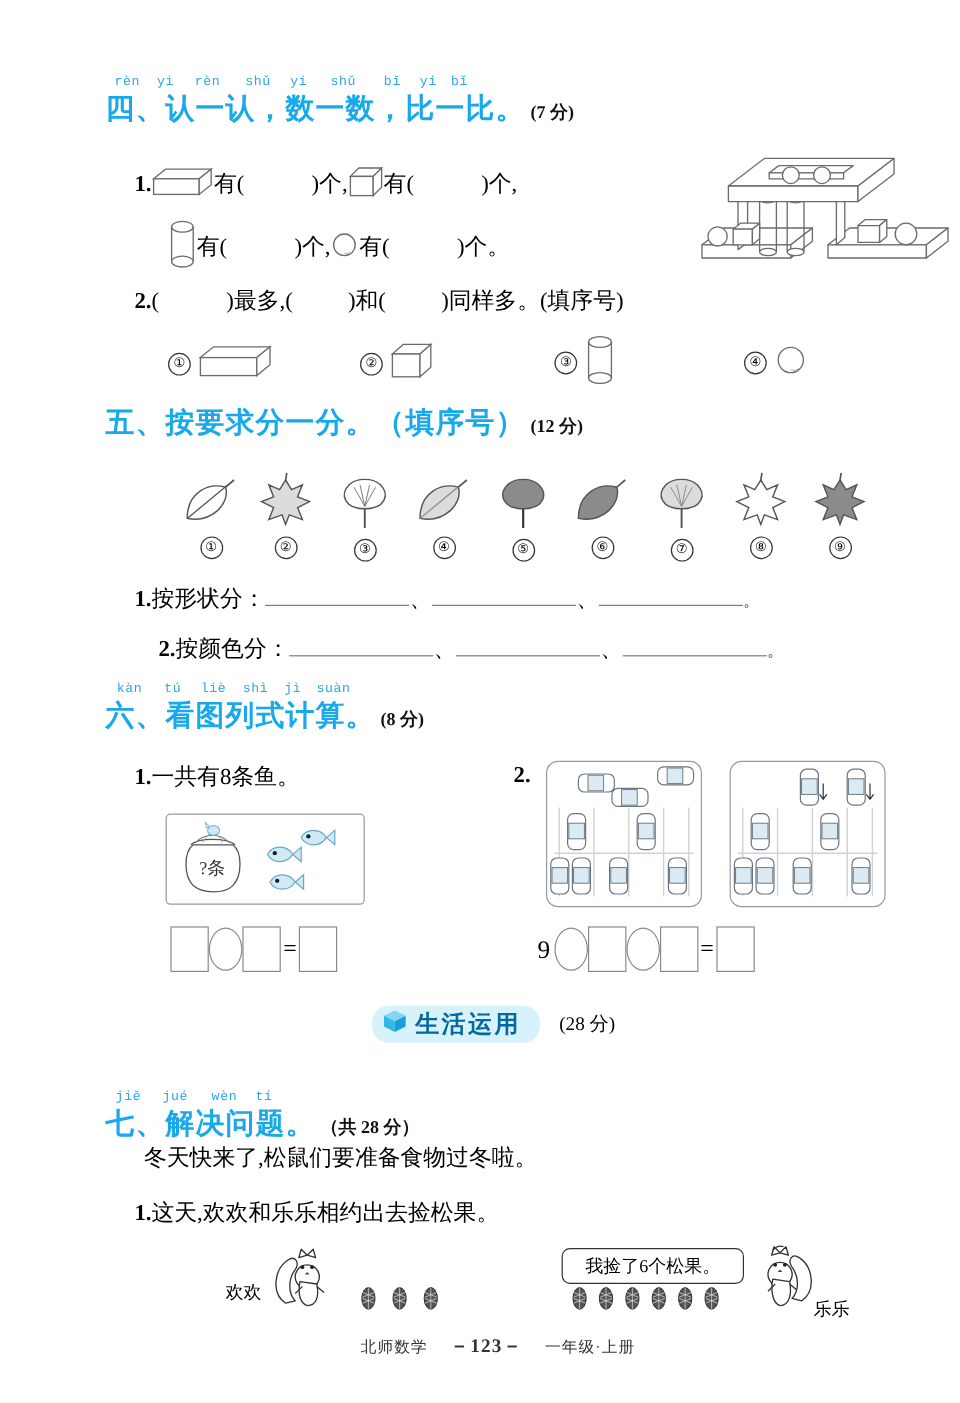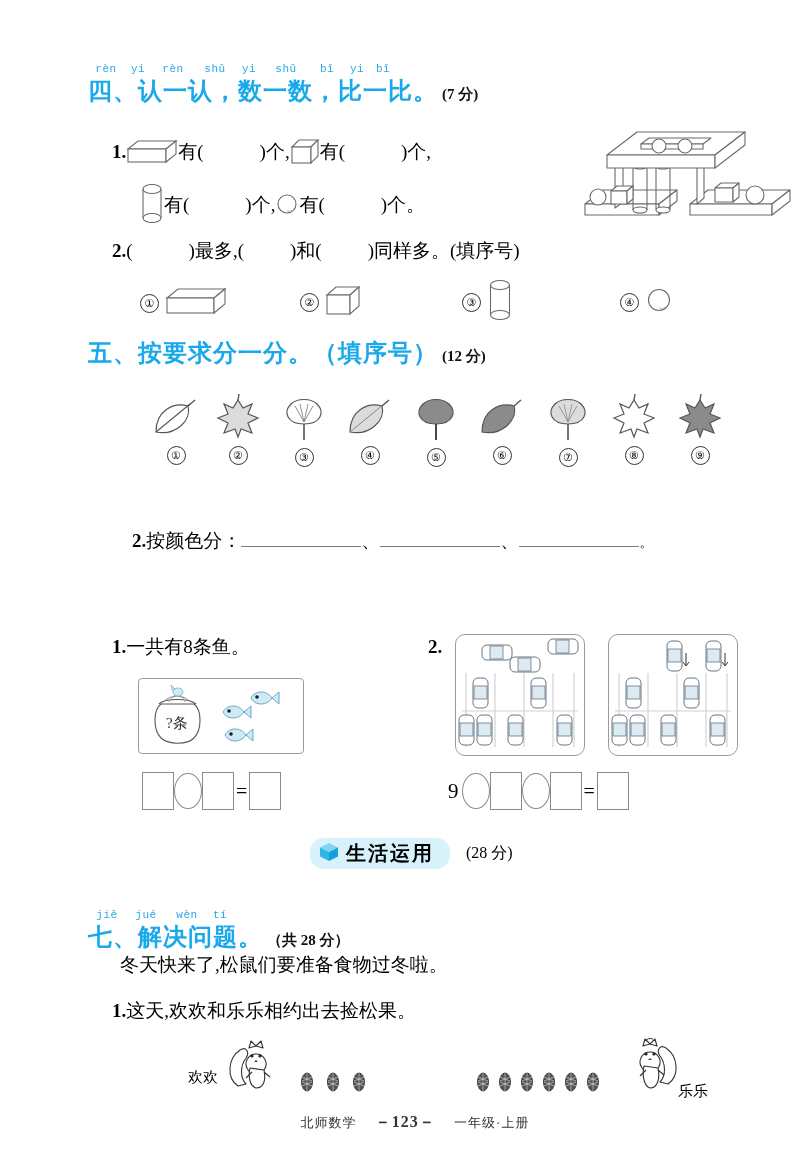--- a/index.html
+++ b/index.html
@@ -52,21 +52,21 @@
 
   
   .frame{position:absolute;border:1px solid #9a9a9a;border-radius:4px;background:#fff;}
 
   
   .badge{
     position:absolute;display:flex;align-items:center;gap:6px;
     background:#d8f2fb;border-radius:14px;padding:2px 16px 2px 8px;
   }
   .badge-label{
-    color:#000000;font-size:20px;font-weight:bold;letter-spacing:2px;
+    color:#0369a1;font-size:20px;font-weight:bold;letter-spacing:2px;
     font-family:"Liberation Sans","DejaVu Sans",sans-serif;
   }
 
   
   .footer{
     position:absolute;left:0;width:800px;text-align:center;
     font-size:13px;color:#333;font-family:"Liberation Serif",serif;
     letter-spacing:1px;
     margin-left:15px;
   }
@@ -298,24 +298,35 @@
     </div>
     <div class="leaf-item" style="left:668px;top:392px;">
       <svg width="56" height="48" viewBox="0 0 56 48">
           <path d="M28 8 L33 16 L42 12 L38 22 L48 26 L38 31 L42 41 L31 37 L28 45 L25 37 L14 41 L18 31 L8 26 L18 22 L14 12 L23 16 Z" fill="#8b8b8b" stroke="#555" stroke-width="1.2"></path>
           <path d="M28 8 L29 2" stroke="#555" stroke-width="1.4" fill="none"></path>
         </svg>
       <div class="leaf-num"><span class="circnum">⑨</span></div>
     </div>
   </div>
 
+  <div class="txt" style="left:112px;top:486px;">
+    <span class="qnum">1.</span><span>按形状分：</span><span class="uline" style="width:120px"></span><span>、</span><span class="uline" style="width:120px"></span><span>、</span><span class="uline" style="width:120px"></span><span style="font-size:14px">。</span>
+  </div>
   <div class="txt" style="left:112px;top:528px;margin-left:20px;">
     <span class="qnum">2.</span><span>按颜色分：</span><span class="uline" style="width:120px"></span><span>、</span><span class="uline" style="width:120px"></span><span>、</span><span class="uline" style="width:120px"></span><span style="font-size:14px">。</span>
   </div>
 
+  <div class="sec-head" style="left:88px;top:568px;">
+    <div class="pinyin">
+      <span style="width:40px">kàn</span><span style="width:32px">tú</span><span style="width:36px">liè</span><span style="width:34px">shì</span><span style="width:28px">jì</span><span style="width:40px">suàn</span>
+    </div>
+    <div class="sec-title">
+      <span>六、看图列式计算。</span><span class="sec-score">(8 分)</span>
+    </div>
+  </div>
 
   <div class="txt" style="left:112px;top:634px;">
     <span class="qnum">1.</span><span>一共有8条鱼。</span>
   </div>
 
   <div class="frame" style="left:138px;top:678px;width:164px;height:74px;">
 
     <svg width="60" height="64" viewBox="0 0 60 64" style="position:absolute;left:8px;top:5px;">
       <path d="M14 20 C6 26 6 46 14 54 C22 61 40 61 47 54 C55 46 55 26 47 20 Z" fill="#fff" stroke="#555" stroke-width="1.1"></path>
       <path d="M12 20 C18 14 42 14 49 20" fill="none" stroke="#555" stroke-width="1.1"></path>
@@ -484,20 +495,21 @@
     <svg width="14" height="20" viewBox="0 0 14 20">
         <ellipse cx="7" cy="10" rx="5.5" ry="9" fill="#555" stroke="#222" stroke-width=".8"></ellipse>
         <path d="M7 1 L7 19 M2 5 L12 9 M2 10 L12 14 M12 5 L2 9 M12 10 L2 14" stroke="#ddd" stroke-width=".6"></path>
       </svg>
     <svg width="14" height="20" viewBox="0 0 14 20">
         <ellipse cx="7" cy="10" rx="5.5" ry="9" fill="#555" stroke="#222" stroke-width=".8"></ellipse>
         <path d="M7 1 L7 19 M2 5 L12 9 M2 10 L12 14 M12 5 L2 9 M12 10 L2 14" stroke="#ddd" stroke-width=".6"></path>
       </svg>
   </div>
 
+  <div style="position:absolute;left:468px;top:1040px;width:150px;height:28px;border:1.3px solid #333;border-radius:7px;background:#fff;display:flex;align-items:center;justify-content:center;font-size:15px;font-family:'Liberation Serif',serif;">我捡了6个松果。</div>
   <div style="position:absolute;left:476px;top:1072px;display:flex;gap:8px;">
     <svg width="14" height="20" viewBox="0 0 14 20">
         <ellipse cx="7" cy="10" rx="5.5" ry="9" fill="#555" stroke="#222" stroke-width=".8"></ellipse>
         <path d="M7 1 L7 19 M2 5 L12 9 M2 10 L12 14 M12 5 L2 9 M12 10 L2 14" stroke="#ddd" stroke-width=".6"></path>
       </svg>
     <svg width="14" height="20" viewBox="0 0 14 20">
         <ellipse cx="7" cy="10" rx="5.5" ry="9" fill="#555" stroke="#222" stroke-width=".8"></ellipse>
         <path d="M7 1 L7 19 M2 5 L12 9 M2 10 L12 14 M12 5 L2 9 M12 10 L2 14" stroke="#ddd" stroke-width=".6"></path>
       </svg>
     <svg width="14" height="20" viewBox="0 0 14 20">

